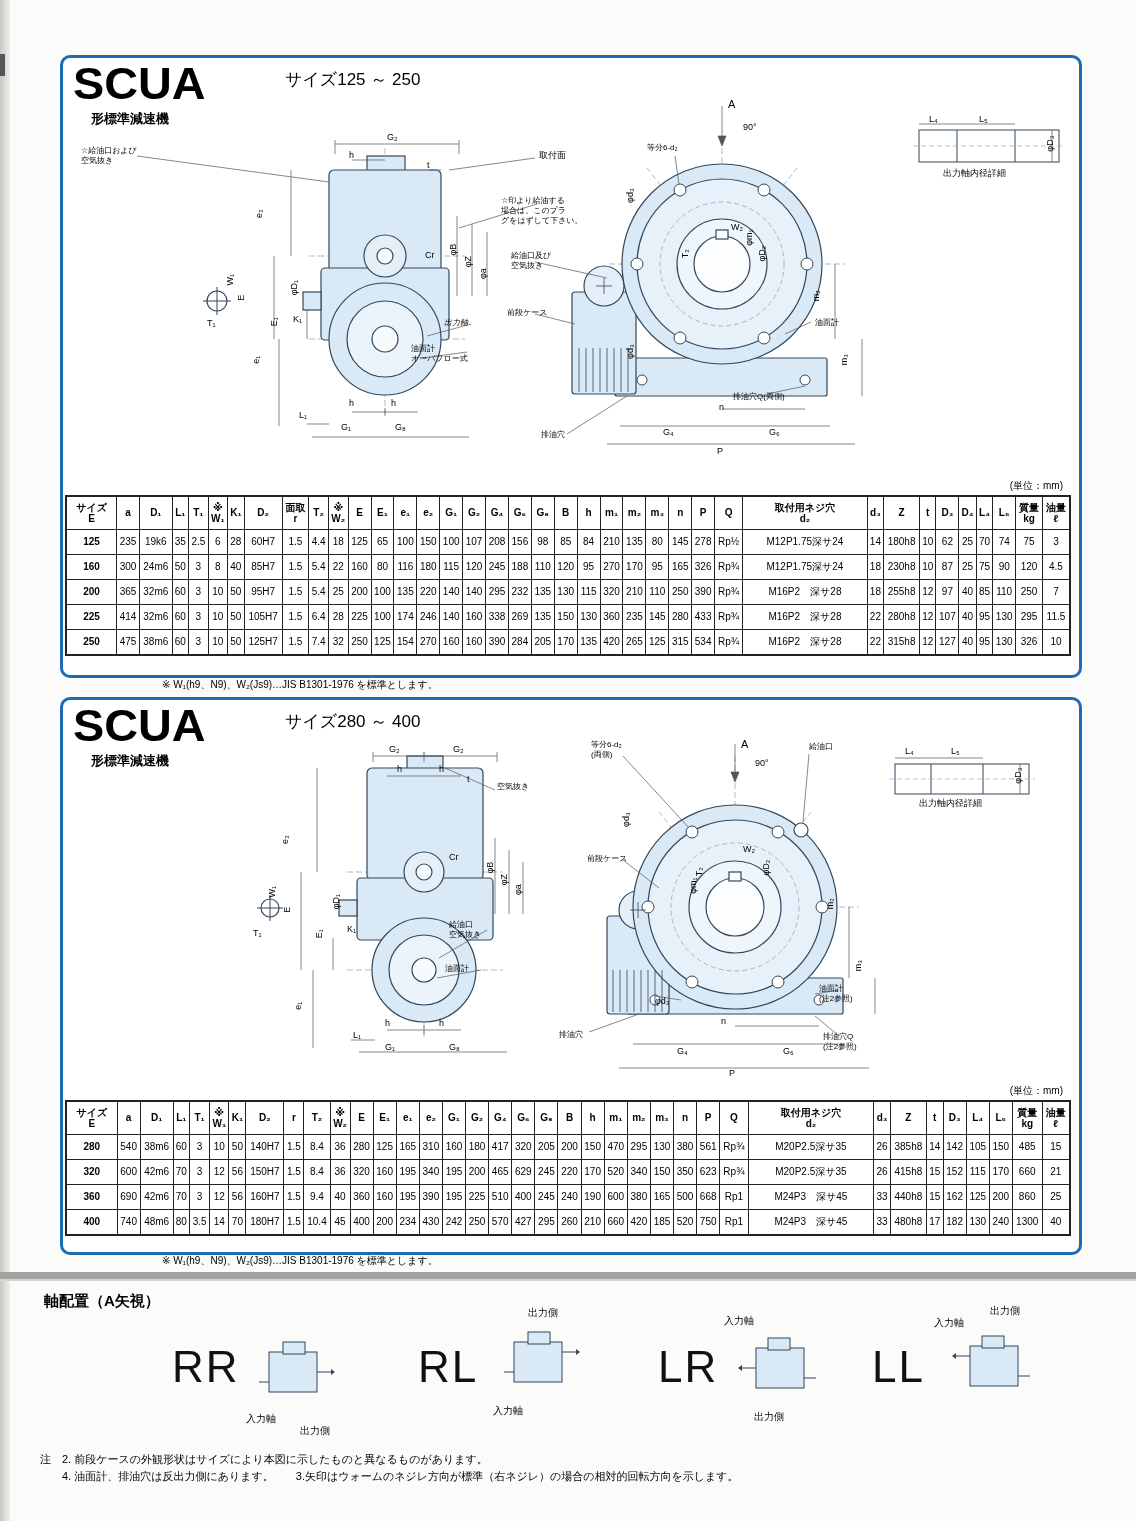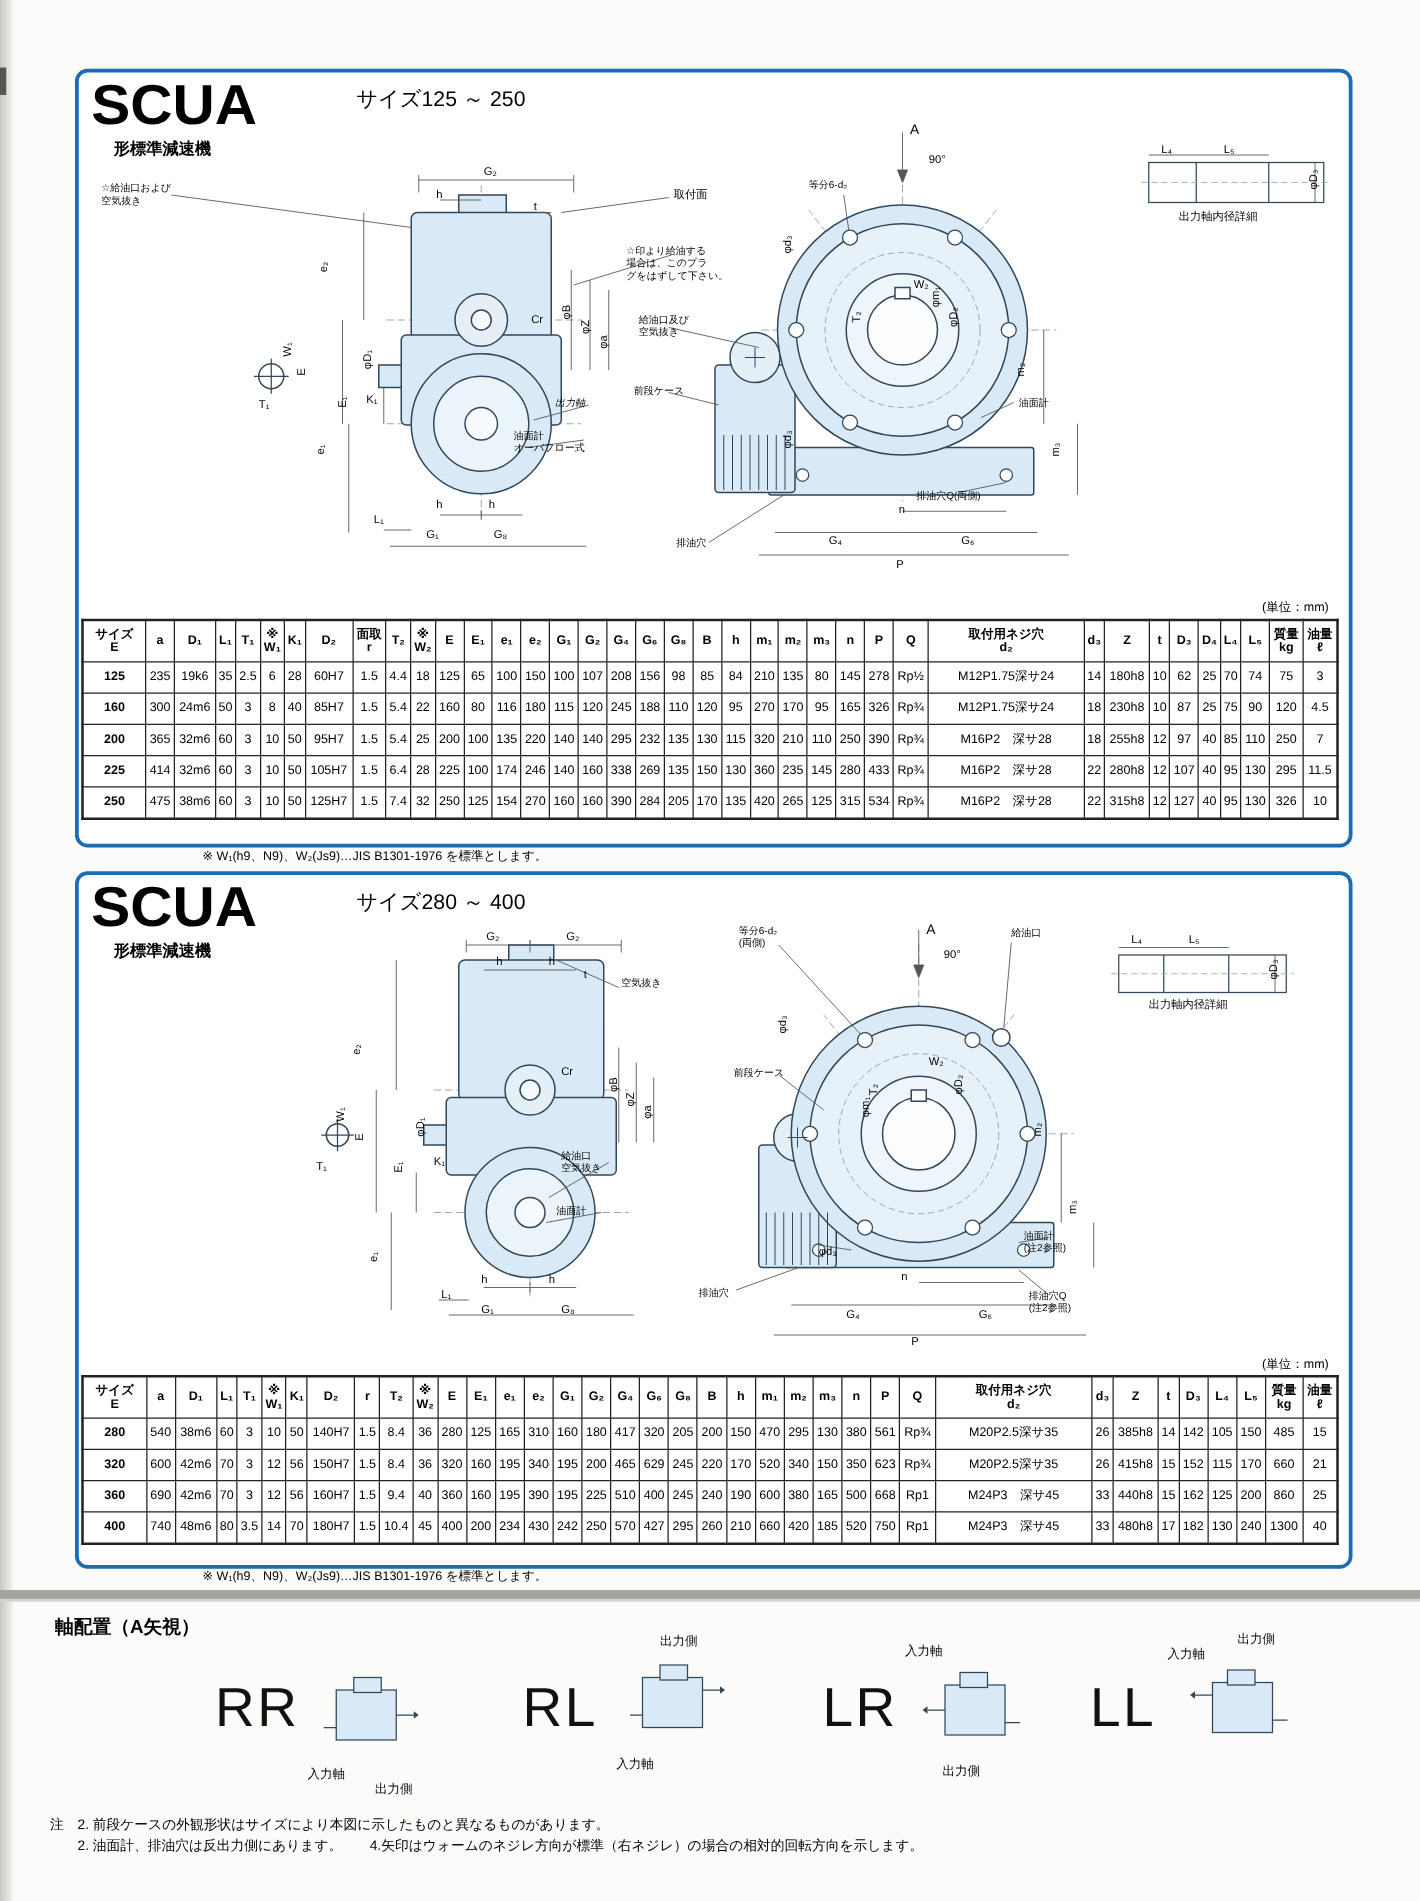--- a/index.html
+++ b/index.html
@@ -915,14 +915,14 @@
     <rect x="18" y="16" width="48" height="40" fill="#d9eaf6" stroke="#33475c"></rect>
     <rect x="30" y="6" width="22" height="12" fill="#d9eaf6" stroke="#33475c"></rect>
     <line x1="66" y1="46" x2="78" y2="46" stroke="#33475c"></line>
     <line x1="4" y1="26" x2="18" y2="26" stroke="#33475c"></line>
     <polygon points="4,23 4,29 0,26" fill="#33475c"></polygon>
   </svg>
   <div class="cfg-label" style="left:934px;top:1316px;">入力軸</div>
   <div class="cfg-label" style="left:990px;top:1304px;">出力側</div>
 
   <div class="note" style="top:1452px;">注　2. 前段ケースの外観形状はサイズにより本図に示したものと異なるものがあります。</div>
-  <div class="note" style="top:1469px;">　　2. 油面計、排油穴は反出力側にあります。　　4.矢印はウォームのネジレ方向が標準（右ネジレ）の場合の相対的回転方向を示します。</div>
+  <div class="note" style="top:1469px;">　　4. 油面計、排油穴は反出力側にあります。　　3.矢印はウォームのネジレ方向が標準（右ネジレ）の場合の相対的回転方向を示します。</div>
 </div>
 
 </body></html>

